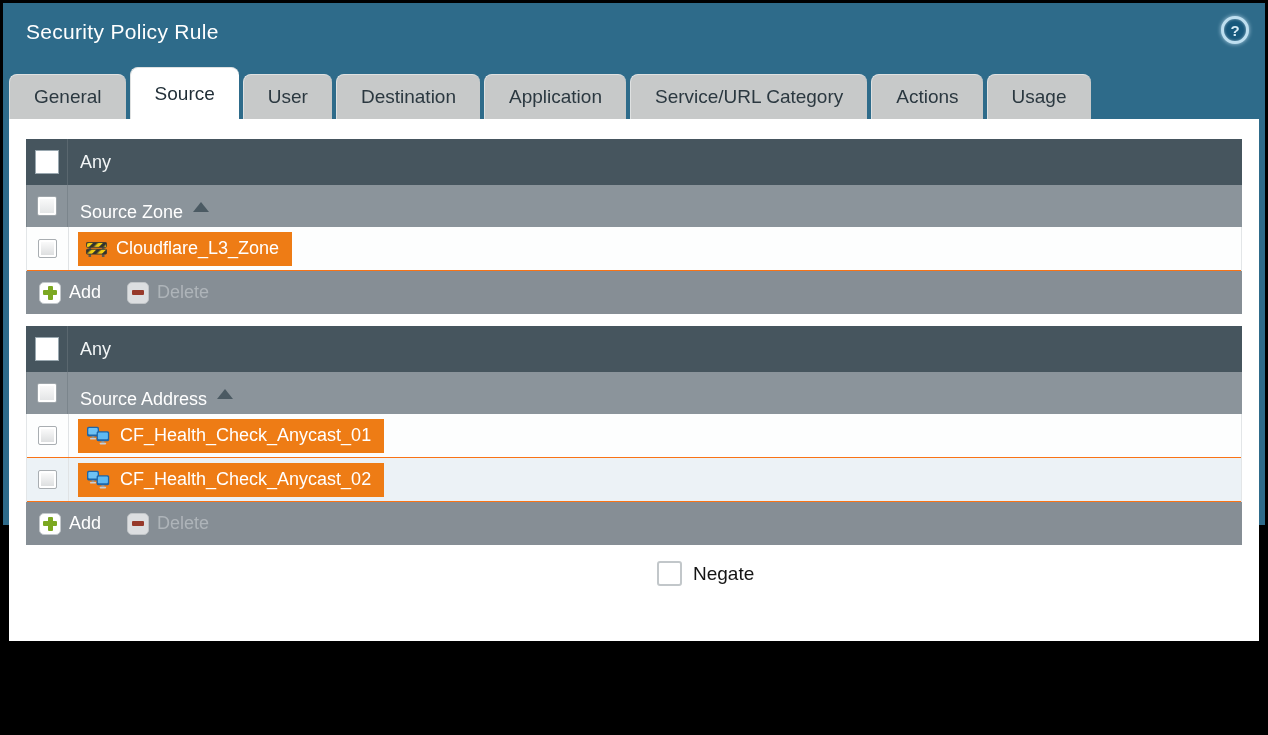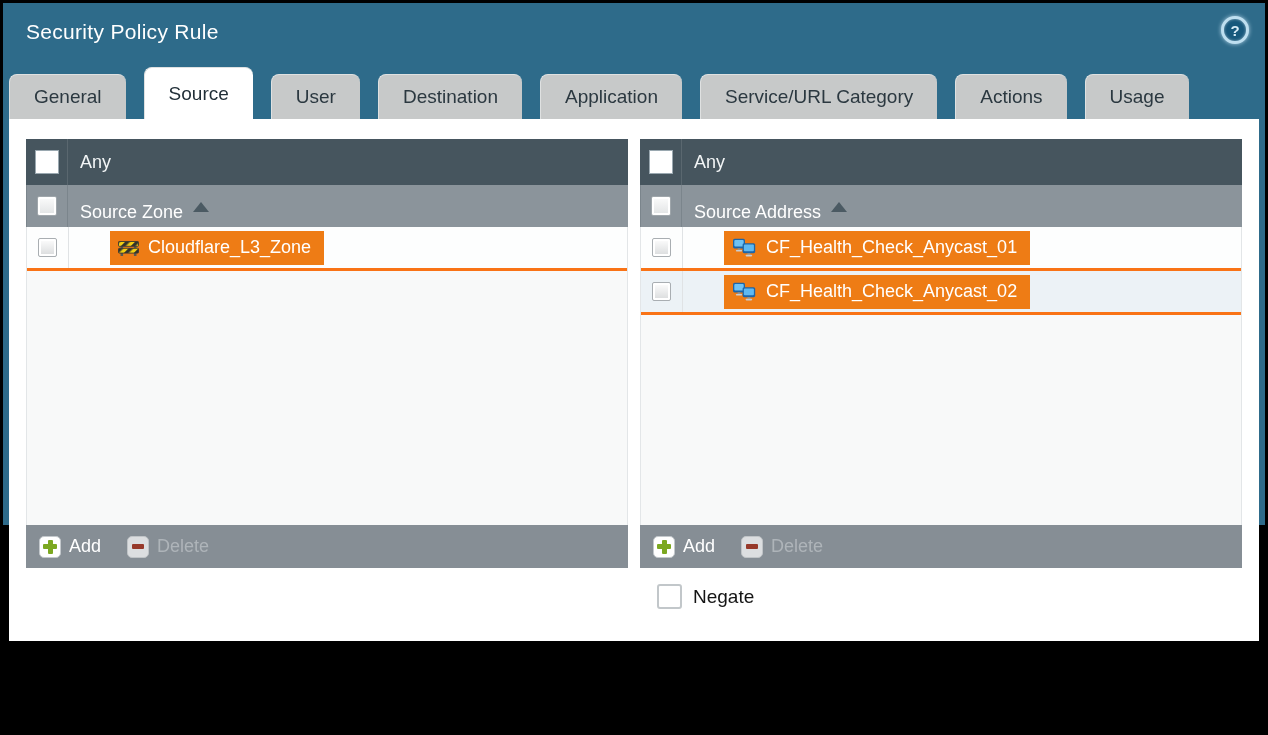--- a/index.html
+++ b/index.html
@@ -29,42 +29,42 @@
     color: #D8ECF7; font-size: 15px; font-weight: bold;
     display: flex; align-items: center; justify-content: center;
     box-shadow: 0 0 4px rgba(210,235,250,.8), inset 0 0 3px rgba(255,255,255,.5);
     cursor: pointer; margin-top: -10px;
   }
 
   
   .tabstrip {
     height: 52px; flex: 0 0 52px;
     display: flex; align-items: flex-end;
-    padding-left: 6px; gap: 18px;
+    padding-left: 6px; gap: 4px;
   }
   .tab {
     height: 45px; padding: 0 24px;
     background: #C7C9C9; color: #2B3840;
     font-size: 19px;
     display: flex; align-items: center; justify-content: center;
     border-radius: 8px 8px 0 0;
     border-top: 1px solid #DFE1E1; border-left: 1px solid #DFE1E1;
     cursor: pointer; white-space: nowrap;
   }
   .tab.active {
     height: 52px; background: #fff; color: #1F2D36;
   }
 
   
   .content {
     background: #fff; margin: 0 6px;
     height: 522px; flex: 0 0 522px;
     padding: 20px 17px 0 17px;
   }
-  .panels { display: flex; gap: 12px; }
+  .panels { display: flex; gap: 12px; flex-direction: column; }
   .panel {
     flex: 1 1 0;
     display: flex; flex-direction: column;
     height: 429px;
   }
 
   .any-header {
     height: 46px; flex: 0 0 46px;
     background: #46555E;
     display: flex; align-items: center;
@@ -91,22 +91,21 @@
   }
 
   .list {
     flex: 1 1 auto;
     background: #F8F9F9;
     border-left: 1px solid #E3E6E8; border-right: 1px solid #E3E6E8;
     overflow: hidden;
   }
   .row {
     height: 44px; display: flex; align-items: center;
-    border-bottom: 3px solid #f97316;
-    gap: 32px;
+    border-bottom: 1px solid #f97316;
   }
   .row.even { background: #FDFEFE; }
   .row.odd  { background: #ECF2F6; }
   .row-check-cell {
     width: 42px; flex: 0 0 42px; align-self: stretch;
     display: flex; align-items: center; justify-content: center;
     border-right: 1px solid #E0E3E5;
   }
   .chip {
     margin-left: 9px; height: 34px;

